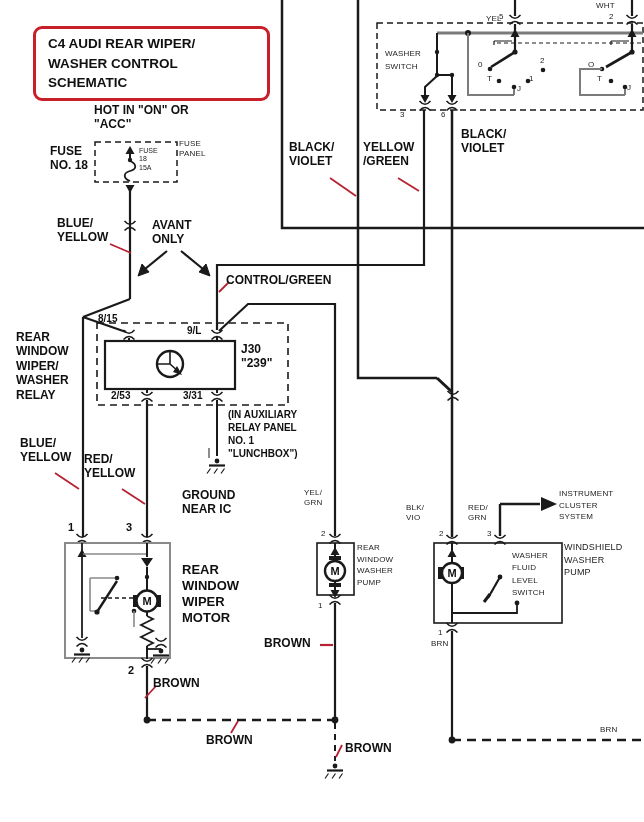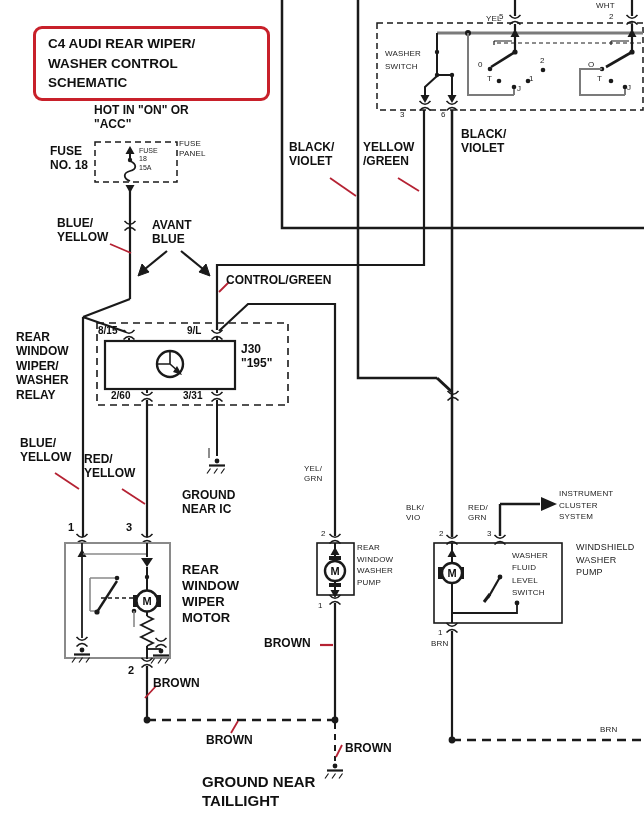--- a/index.html
+++ b/index.html
@@ -230,33 +230,33 @@
 NO. 18</span>
   <span class="lbl s7" style="left:139px;top:147px">FUSE
 18
 15A</span>
   <span class="lbl s8" style="left:179px;top:139px">FUSE
 PANEL</span>
 
   <span class="lbl b12" style="left:57px;top:216px">BLUE/
 YELLOW</span>
   <span class="lbl b12" style="left:152px;top:218px">AVANT
-BLUE</span>
+ONLY</span>
   <span class="lbl b12" style="left:226px;top:273px">CONTROL/GREEN</span>
   <span class="lbl b12" style="left:289px;top:140px">BLACK/
 VIOLET</span>
   <span class="lbl b12" style="left:363px;top:140px">YELLOW
 /GREEN</span>
   <span class="lbl b12" style="left:461px;top:127px">BLACK/
 VIOLET</span>
   <span class="lbl b12" style="left:20px;top:436px">BLUE/
 YELLOW</span>
   <span class="lbl b12" style="left:84px;top:452px">RED/
 YELLOW</span>
-  <span class="lbl s8" style="left:304px;top:464px">YEL/
+  <span class="lbl s8" style="left:304px;top:488px">YEL/
 GRN</span>
   <span class="lbl s8" style="left:406px;top:503px">BLK/
 VIO</span>
   <span class="lbl s8" style="left:468px;top:503px">RED/
 GRN</span>
   <span class="lbl b12" style="left:153px;top:676px">BROWN</span>
   <span class="lbl b12" style="left:206px;top:733px">BROWN</span>
   <span class="lbl b12" style="left:264px;top:636px">BROWN</span>
   <span class="lbl b12" style="left:345px;top:741px">BROWN</span>
   <span class="lbl s8" style="left:431px;top:639px">BRN</span>
@@ -277,31 +277,33 @@
   <span class="lbl s8" style="left:597px;top:74px">T</span>
   <span class="lbl s8" style="left:627px;top:83px">J</span>
   <span class="lbl s8" style="left:400px;top:110px">3</span>
   <span class="lbl s8" style="left:441px;top:110px">6</span>
 
   <span class="lbl b12" style="left:16px;top:330px">REAR
 WINDOW
 WIPER/
 WASHER
 RELAY</span>
-  <span class="lbl p10" style="left:98px;top:325px">8/15</span>
+  <span class="lbl p10" style="left:98px;top:313px">8/15</span>
   <span class="lbl p10" style="left:187px;top:325px">9/L</span>
-  <span class="lbl p10" style="left:111px;top:390px">2/60</span>
+  <span class="lbl p10" style="left:111px;top:390px">2/53</span>
   <span class="lbl p10" style="left:183px;top:390px">3/31</span>
   <span class="lbl b12" style="left:241px;top:342px">J30
-"195"</span>
+"239"</span>
+  <span class="lbl b10" style="left:228px;top:408px">(IN AUXILIARY
+RELAY PANEL
+NO. 1
+"LUNCHBOX")</span>
 
   <span class="lbl b12" style="left:182px;top:488px">GROUND
 NEAR IC</span>
-  <span class="lbl b15" style="left:202px;top:773px">GROUND NEAR
-TAILLIGHT</span>
 
   <span class="lbl p11" style="left:68px;top:521px">1</span>
   <span class="lbl p11" style="left:126px;top:521px">3</span>
   <span class="lbl p11" style="left:128px;top:664px">2</span>
   <span class="lbl b13" style="left:182px;top:562px">REAR
 WINDOW
 WIPER
 MOTOR</span>
 
   <span class="lbl s8" style="left:321px;top:529px">2</span>
@@ -310,21 +312,21 @@
 WINDOW
 WASHER
 PUMP</span>
 
   <span class="lbl s8" style="left:439px;top:529px">2</span>
   <span class="lbl s8" style="left:487px;top:529px">3</span>
   <span class="lbl s8" style="left:438px;top:628px">1</span>
   <span class="lbl s8" style="left:559px;top:488px;line-height:1.45">INSTRUMENT
 CLUSTER
 SYSTEM</span>
-  <span class="lbl s9" style="left:576px;top:541px">WINDSHIELD
+  <span class="lbl s9" style="left:564px;top:541px">WINDSHIELD
 WASHER
 PUMP</span>
   <span class="lbl s8" style="left:512px;top:550px;line-height:1.55">WASHER
 FLUID
 LEVEL
 SWITCH</span>
 
 </div>
 
 </body></html>

